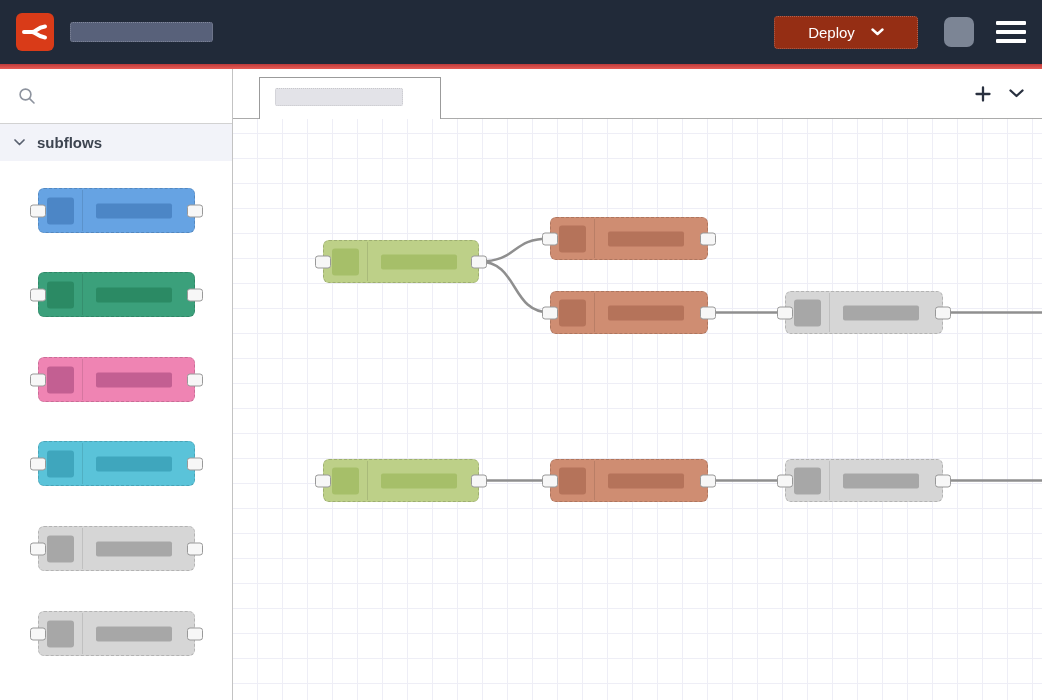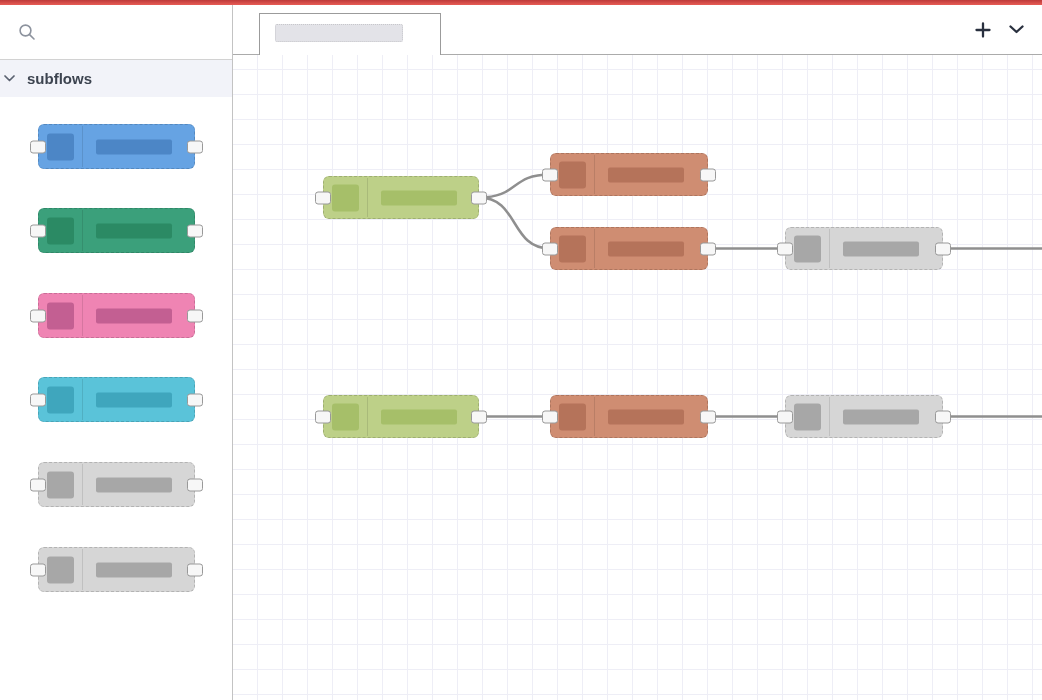--- a/index.html
+++ b/index.html
@@ -16,21 +16,21 @@
   .avatar { width:30px; height:30px; border-radius:7px; background:#7c8595; margin-left:26px; }
   .menu-btn { margin-left:22px; background:none; border:none; display:flex; flex-direction:column; gap:5px; cursor:pointer; }
   .menu-btn span { display:block; width:30px; height:4px; background:#fff; border-radius:1px; }
   .accent-line { height:5px; background:linear-gradient(180deg,#bd3a3a 0%,#e85c55 100%); flex:none; }
 
   
   .body { flex:1; display:flex; min-height:0; }
   .sidebar { width:233px; flex:none; background:#fff; border-right:1px solid #c3c3c3; display:flex; flex-direction:column; }
   .search-row { height:55px; border-bottom:1px solid #d2d2d2; display:flex; align-items:center; padding-left:18px; gap:8px; flex:none; }
   .search-input { border:none; outline:none; flex:1; height:30px; font-size:14px; background:transparent; }
-  .category { height:37px; background:#f2f3f9; display:flex; align-items:center; padding-left:4px; flex:none; cursor:pointer; }
+  .category { height:37px; background:#f2f3f9; display:flex; align-items:center; padding-left:14px; flex:none; cursor:pointer; }
   .category-label { margin-left:12px; font-size:15px; font-weight:bold; color:#3d4450; }
   .palette { position:relative; flex:1; }
 
   
   .node { position:absolute; border-radius:6px; border:1px dashed rgba(0,0,0,0.16); cursor:pointer; }
   .p-node { left:38px; width:157px; height:45px; }
   .nicon { position:absolute; left:8px; top:50%; transform:translateY(-50%); width:27px; height:27px; border-radius:3px; }
   .nsep { position:absolute; left:43px; top:1px; bottom:1px; width:1px; background:rgba(0,0,0,0.10); }
   .nlabel { position:absolute; left:57px; top:50%; transform:translateY(-50%); width:76px; height:15px; border-radius:2px; }
   .port { position:absolute; width:16px; height:13px; background:#f7f7f7; border:1px solid #999; border-radius:3px; top:50%; transform:translateY(-50%); }
@@ -46,20 +46,41 @@
   .canvas { position:relative; flex:1; overflow:hidden; background-color:#fff;
     background-image:linear-gradient(#eeeef6 1px, transparent 1px), linear-gradient(90deg,#eeeef6 1px, transparent 1px);
     background-size:25px 25px; background-position:24px 14px; }
   .canvas svg.wires { position:absolute; left:0; top:0; }
 </style>
 </head>
 <body>
 
 <div class="app">
 
+  <header class="header">
+    <div class="logo">
+      <svg width="26" height="26" viewBox="0 0 26 26">
+        <path d="M2 13 L10 13 M10 13 C14 13 15 8.5 23 7.5 M10 13 C14 13 15 17.5 23 18.5" stroke="#fff" stroke-width="4" fill="none" stroke-linecap="round"></path>
+      </svg>
+    </div>
+    <div class="title-ph"></div>
+    <div class="hspacer"></div>
+    <button class="deploy-btn">
+      <span>Deploy</span>
+      <svg width="13" height="8" viewBox="0 0 13 8">
+        <path d="M1.5 1.5 L6.5 6 L11.5 1.5" stroke="#fff" stroke-width="2.4" fill="none" stroke-linecap="round" stroke-linejoin="round"></path>
+      </svg>
+    </button>
+    <div class="avatar"></div>
+    <button class="menu-btn">
+      <span></span>
+        <span></span>
+        <span></span>
+    </button>
+  </header>
 
   <div class="accent-line"></div>
 
   <div class="body">
     <aside class="sidebar">
       <div class="search-row">
         <svg width="18" height="18" viewBox="0 0 18 18">
           <circle cx="7.5" cy="7.5" r="5.4" stroke="#8d939e" stroke-width="1.6" fill="none"></circle>
           <line x1="11.6" y1="11.6" x2="16" y2="16" stroke="#8d939e" stroke-width="1.6" stroke-linecap="round"></line>
         </svg>

